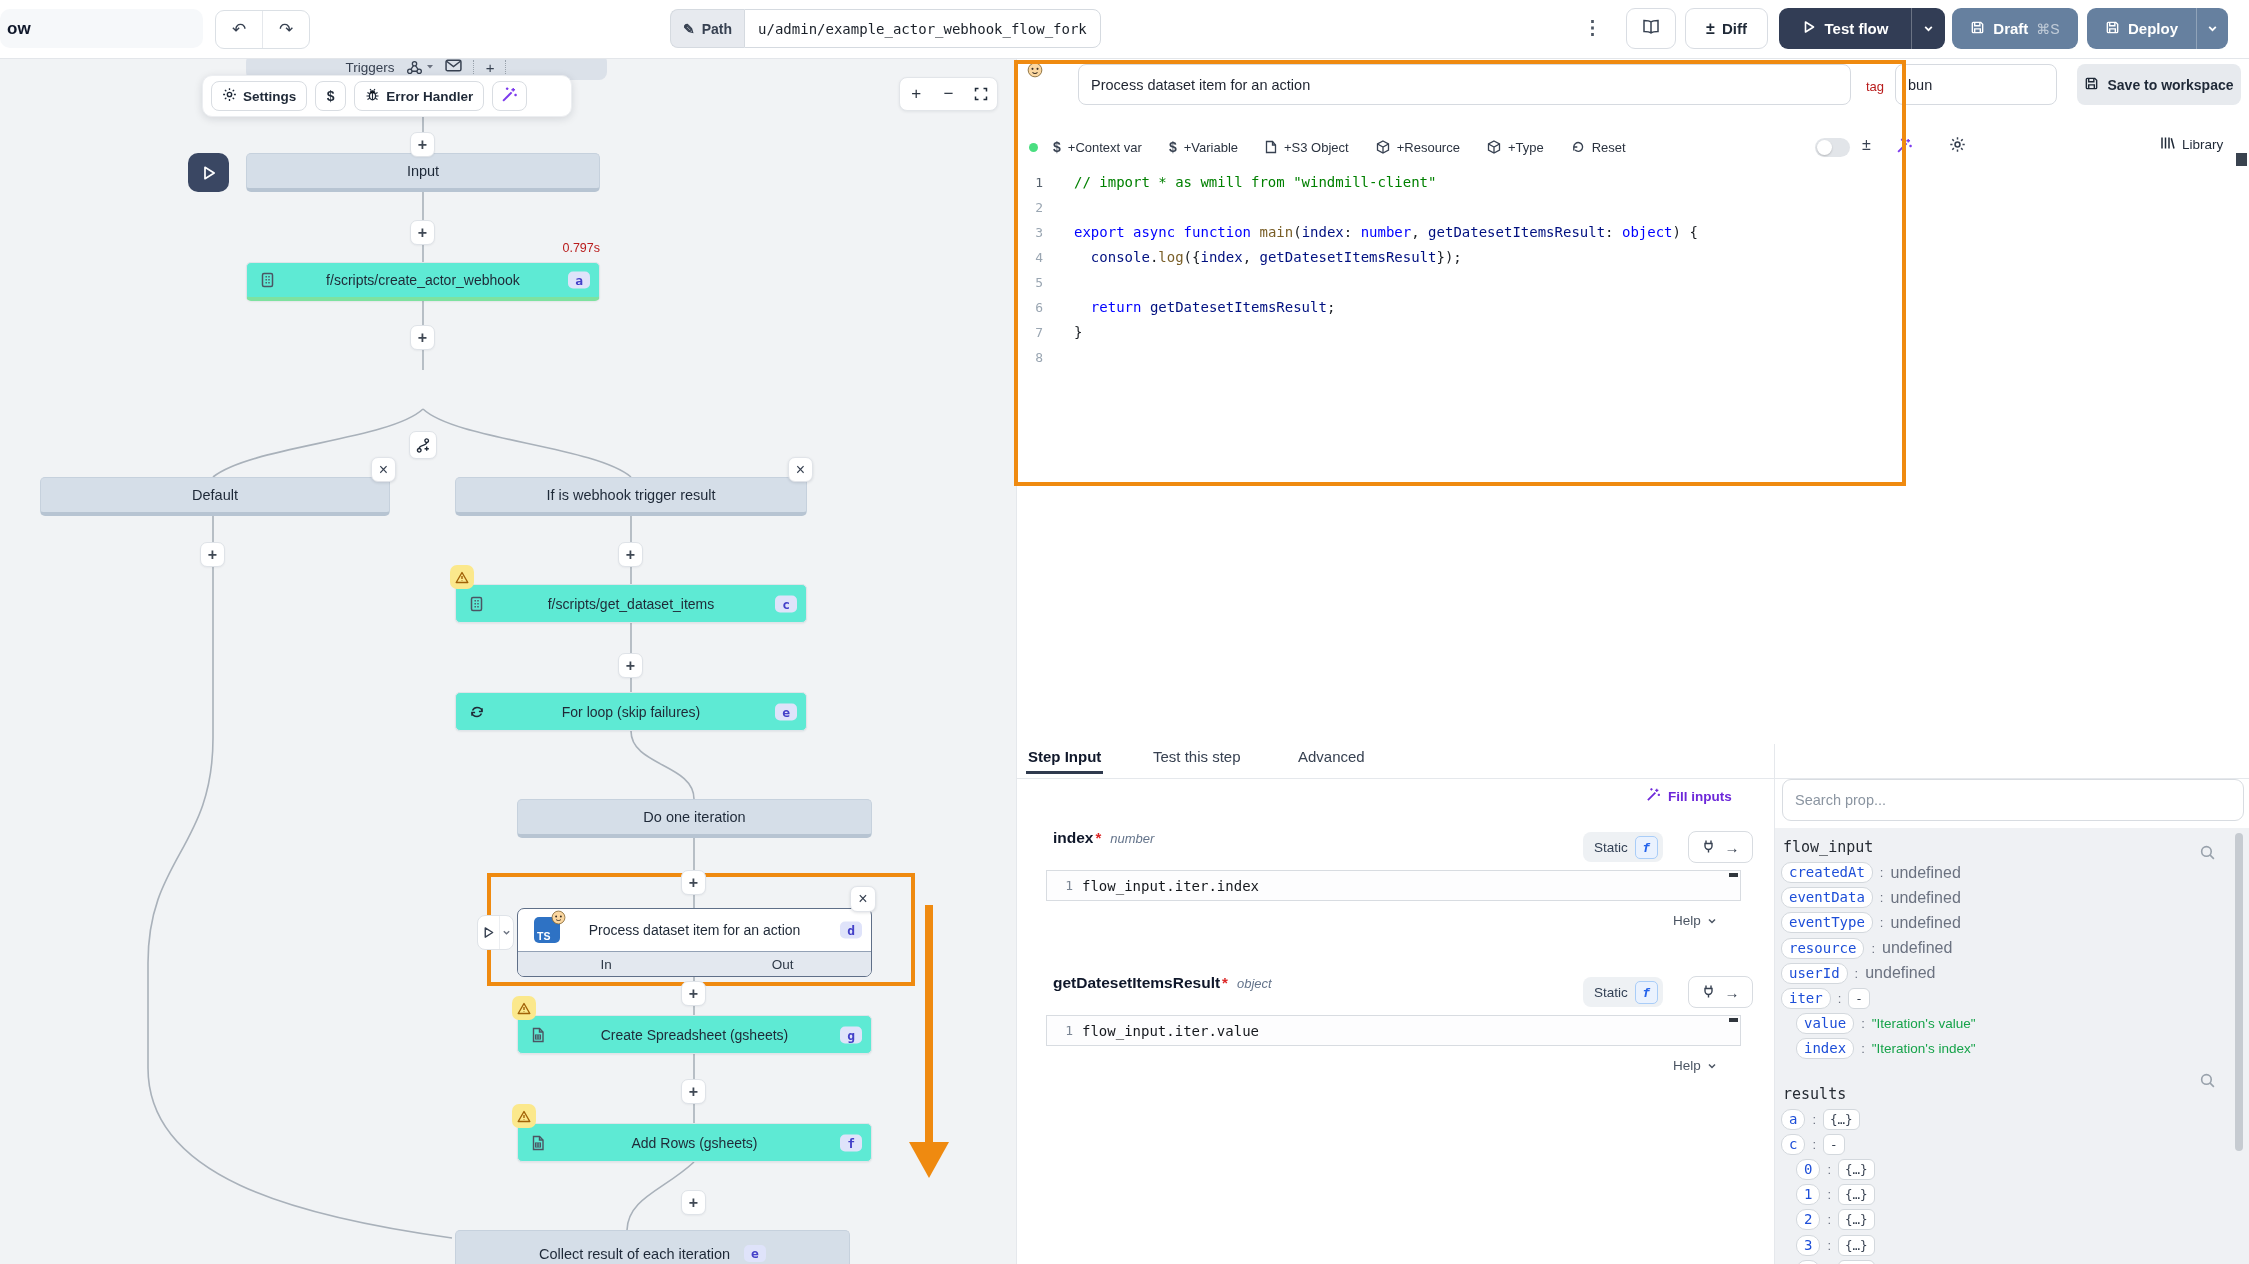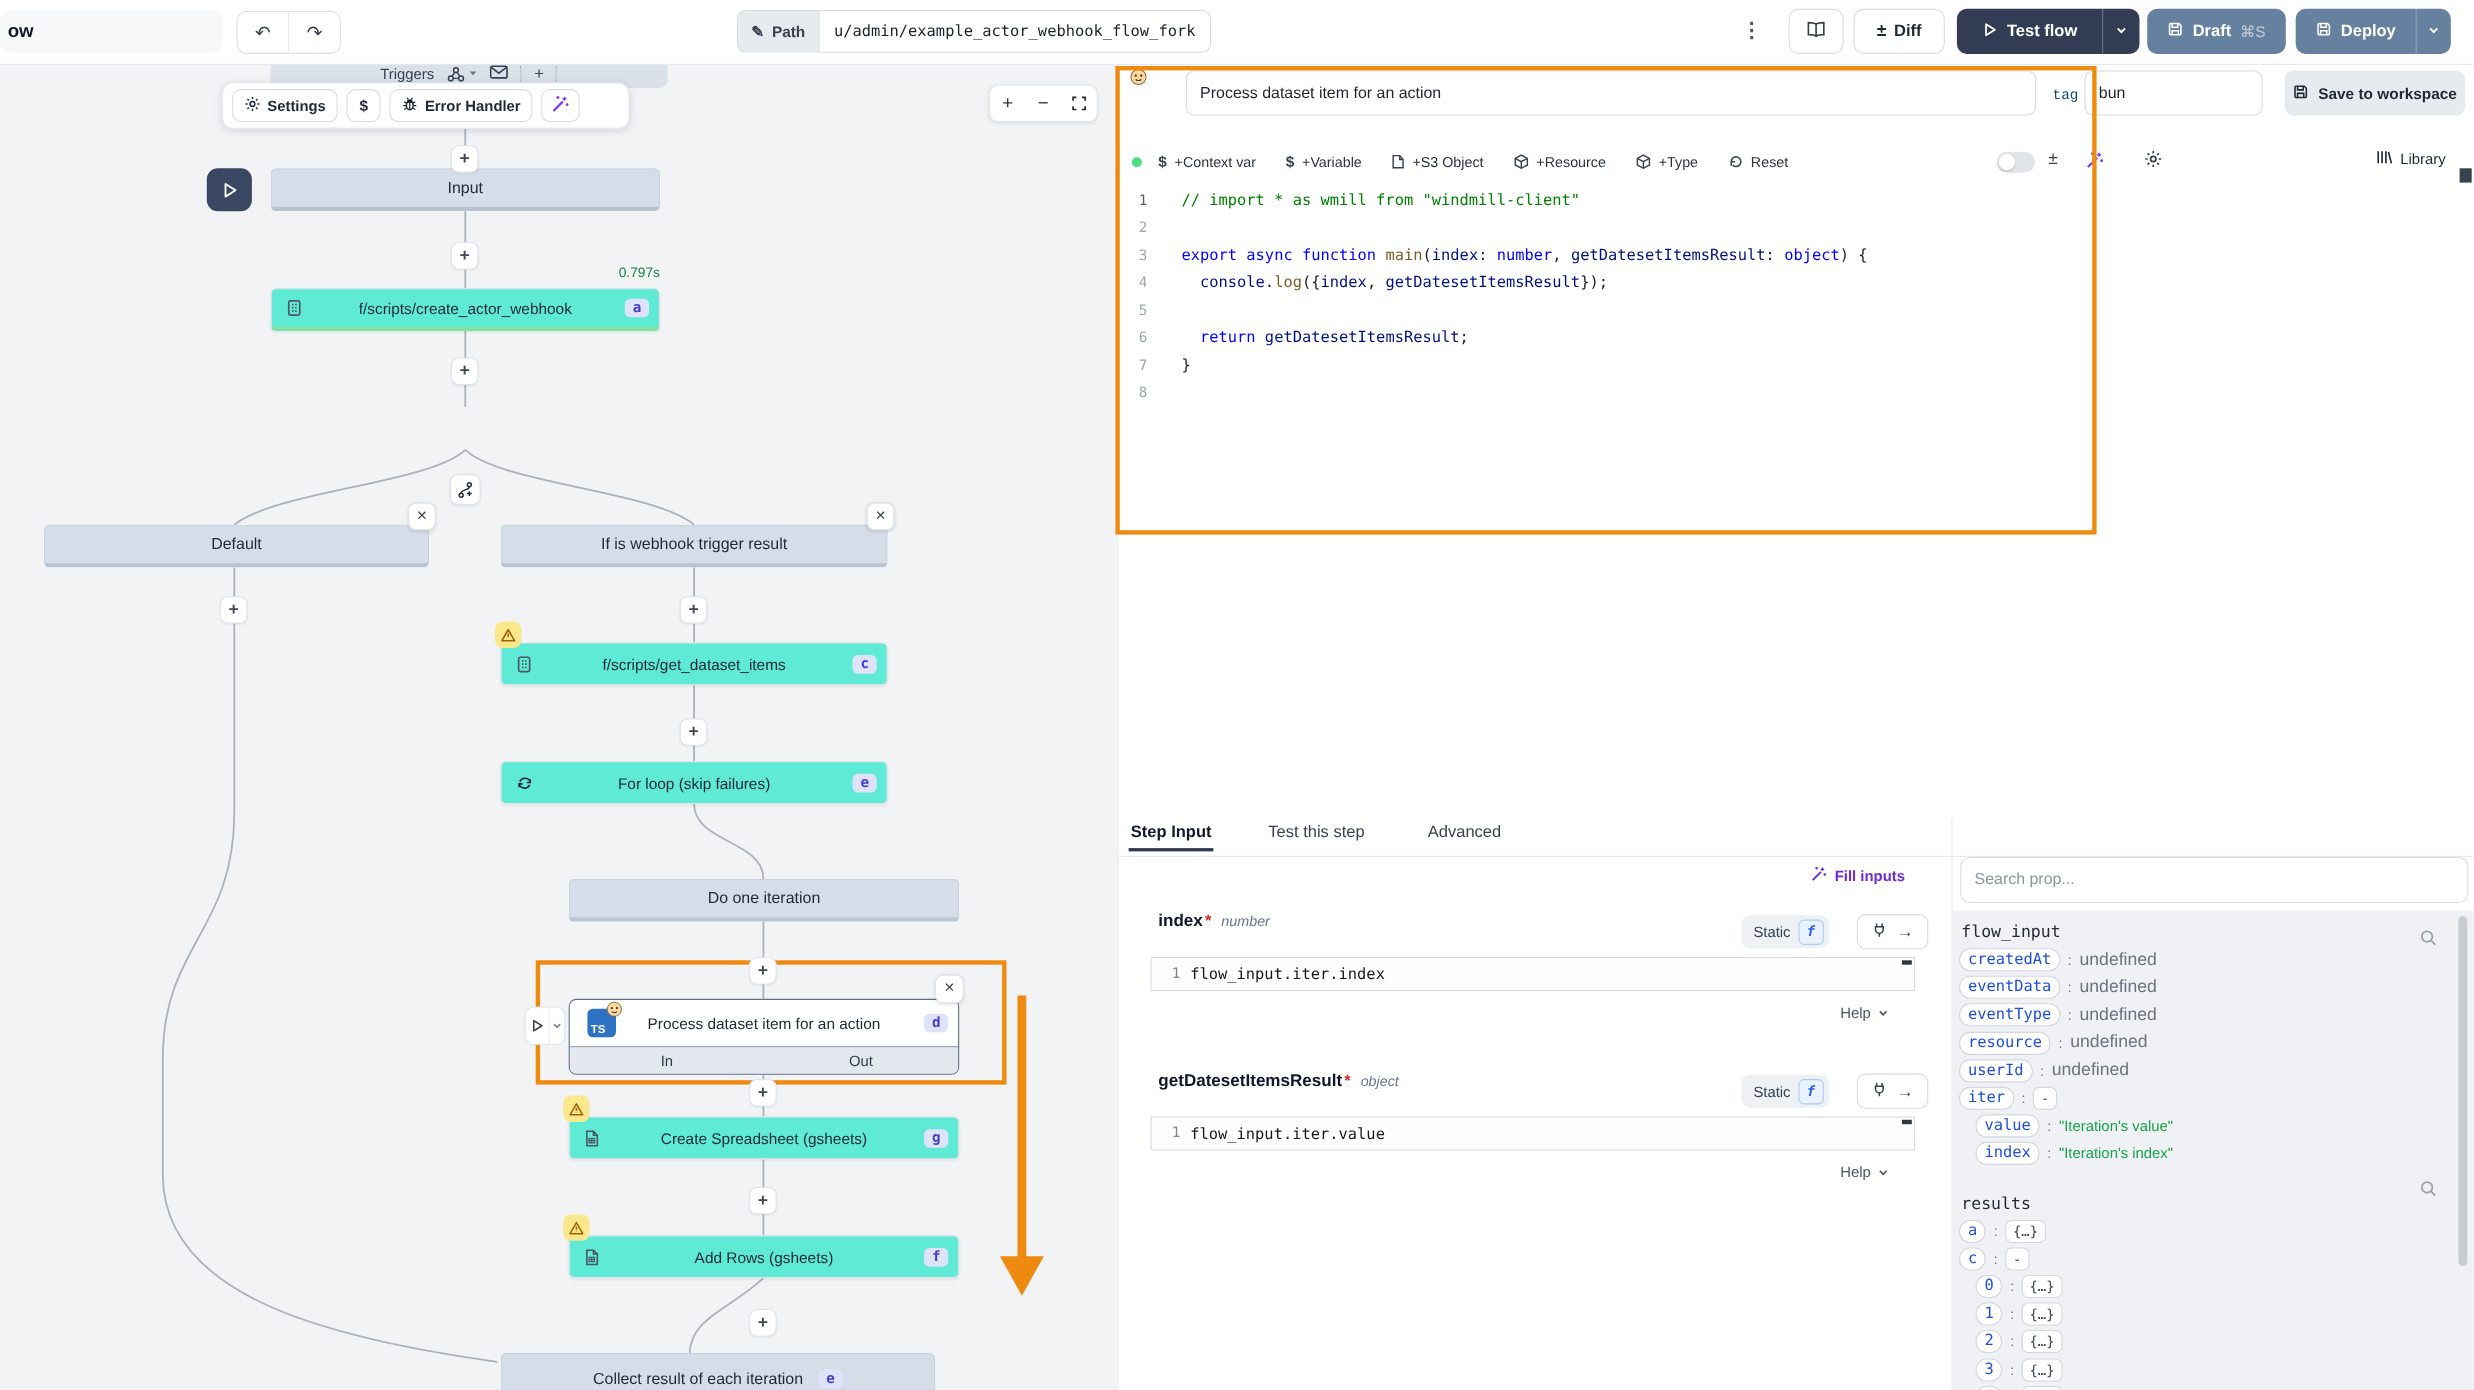--- a/index.html
+++ b/index.html
@@ -40,21 +40,21 @@
   .selnode{position:absolute;left:517px;top:850px;width:355px;height:69px;background:#fff;border:1.5px solid #5f6f88;border-radius:7px;overflow:hidden;z-index:5;box-sizing:border-box;}
   .selnode .r1{position:relative;height:42px;display:flex;align-items:center;justify-content:center;font-size:14px;color:#1f2937;}
   .selnode .r2{height:25px;background:#e3e8ef;border-top:1px solid #93a1b5;display:flex;font-size:13.5px;color:#2f3a48;}
   .selnode .r2 div{flex:1;display:flex;align-items:center;justify-content:center;}
   .tsicon{position:relative;width:26px;height:26px;background:#2e72c4;border-radius:5px;}
   .tsicon .ts{position:absolute;left:3px;bottom:1px;color:#fff;font-weight:bold;font-size:10.5px;font-family:"Liberation Sans",sans-serif;}
   .tsicon .face{position:absolute;right:-6px;top:-7px;}
   .runbtn{position:absolute;left:477px;top:857px;width:37px;height:35px;background:#fff;border:1px solid #dfe3e8;border-radius:8px;display:flex;z-index:6;box-sizing:border-box;}
   .runbtn .p1{flex:1.6;display:flex;align-items:center;justify-content:center;border-right:1px solid #eceef1;}
   .runbtn .p2{flex:1;display:flex;align-items:center;justify-content:center;}
-  .durlbl{position:absolute;left:246px;top:183px;width:354px;text-align:right;font-size:12.5px;color:#15803d;}
+  .durlbl{position:absolute;left:246px;top:183px;width:354px;text-align:right;font-size:12.5px;color:#b91c1c;}
   
   .editor{position:absolute;left:1016px;top:58px;width:1233px;height:1206px;background:#fff;border-left:1px solid #e5e8ec;box-sizing:border-box;}
   .orangebox{position:absolute;left:-3px;top:2px;width:892px;height:426px;border:4px solid #ef8a10;box-sizing:border-box;pointer-events:none;z-index:30;}
   .einput{position:absolute;background:#fff;border:1px solid #d6dae0;border-radius:8px;font-size:14.5px;color:#1f2430;padding:0 12px;box-sizing:border-box;font-family:"Liberation Sans",sans-serif;}
   .savebtn{position:absolute;left:1060px;top:6px;width:164px;height:41px;background:#e7eaee;border-radius:8px;display:flex;align-items:center;justify-content:center;gap:8px;font-size:14px;font-weight:bold;color:#1f2937;}
   .etools{position:absolute;left:36px;top:70px;height:38px;display:flex;align-items:center;gap:27px;}
   .tbi{display:flex;align-items:center;gap:7px;font-size:13px;font-weight:500;color:#2b3340;}
   .ic-dollar{font-size:14px;font-weight:bold;color:#374151;}
   .toggle{position:absolute;left:798px;top:80px;width:35px;height:19px;background:#e2e5e9;border-radius:10px;}
   .toggle .knob{position:absolute;left:2px;top:2px;width:15px;height:15px;background:#fff;border-radius:50%;box-shadow:0 1px 2px rgba(0,0,0,.2);}
@@ -433,21 +433,21 @@
       <span class="tsicon" style="width:29px;height:29px;"><span class="ts">TS</span>
         <span class="face"><svg width="16" height="16" viewBox="0 0 14 14">
               <circle cx="7" cy="7" r="6" fill="#fbd7a0" stroke="#8a6d3b" stroke-width=".8"></circle>
               <circle cx="4.8" cy="6" r=".9" fill="#3b2f23"></circle>
               <circle cx="9.2" cy="6" r=".9" fill="#3b2f23"></circle>
               <path d="M4.8 9c1.2 1.1 3.2 1.1 4.4 0" stroke="#3b2f23" stroke-width=".9" fill="none"></path>
             </svg></span>
       </span>
     </span>
     <input class="einput" style="left: 61px; top: 6px; width: 773px; height: 41px;" value="Process dataset item for an action">
-    <span class="abs" style="left:849px;top:21px;font-size:13px;color:#0c4a6e;font-family:Liberation Mono, monospace;">tag</span>
+    <span class="abs" style="left:849px;top:21px;font-size:13px;color:#b91c1c;">tag</span>
     <input class="einput" style="left: 878px; top: 6px; width: 162px; height: 41px;" value="bun">
     <div class="savebtn">
       <span><svg width="15" height="15" viewBox="0 0 16 16">
             <path d="M2.5 3.5a1 1 0 0 1 1-1h8l2 2v8a1 1 0 0 1-1 1h-9a1 1 0 0 1-1-1z" fill="none" stroke="#1f2937" stroke-width="1.5"></path>
             <path d="M5 2.7v3.4h5.5V2.7M5 13.3V9.5h6v3.8" fill="none" stroke="#1f2937" stroke-width="1.5"></path>
           </svg></span>
       <span>Save to workspace</span>
     </div>
 
     <span class="abs" style="left:12px;top:85px;width:9px;height:9px;border-radius:50%;background:#4ade80;"></span>

